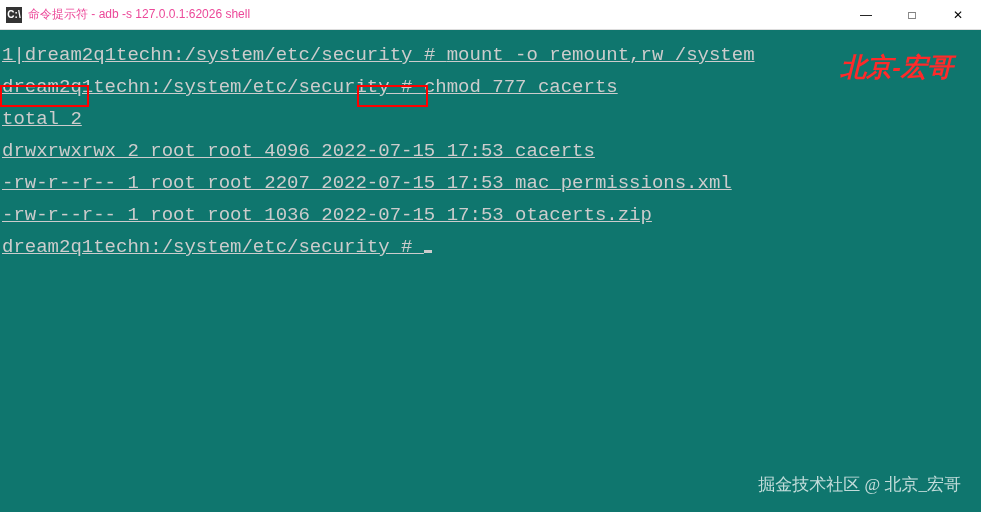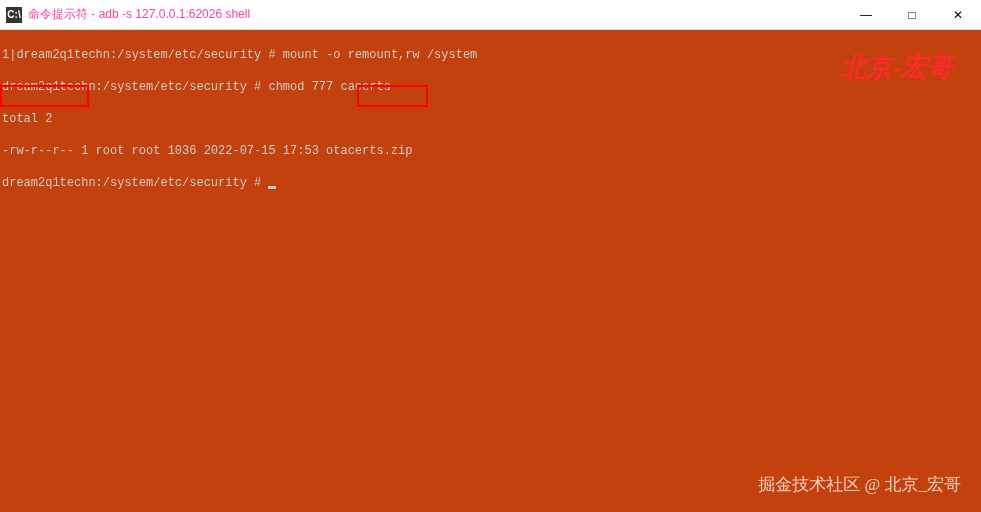--- a/index.html
+++ b/index.html
@@ -42,27 +42,28 @@
       display: flex;
       align-items: center;
       justify-content: center;
       font-size: 12px;
       color: #000;
       cursor: pointer;
     }
     .terminal {
       width: 100%;
       height: calc(100% - 30px);
-      background: #c2410c;
+      background: #0f766e;
       color: #cccccc;
       font-family: Consolas, "Courier New", monospace;
-      font-size: 12px;
+      font-size: 19px;
       line-height: 16px;
       padding: 1px 2px;
       white-space: pre;
+      text-decoration: underline;
     }
     .line { display: block; min-height: 16px; }
     .prefix { color: #cccccc; }
     .cursor {
       display: inline-block;
       width: 8px;
       height: 3px;
       background: #cccccc;
       vertical-align: bottom;
       margin-bottom: 2px;
@@ -103,20 +104,22 @@
   <span class="title-spacer"></span>
   <div class="win-btn">—</div>
   <div class="win-btn">□</div>
   <div class="win-btn close">✕</div>
 </div>
 
 <div class="terminal">
 <span class="line"><span class="prefix">1|</span><span>dream2q1techn:/system/etc/security # </span><span>mount -o remount,rw /system</span></span>
 <span class="line"><span>dream2q1techn:/system/etc/security # </span><span>chmod 777 cacerts</span></span>
 <span class="line">total 2</span>
+<span class="line">drwxrwxrwx 2 root root 4096 2022-07-15 17:53 cacerts</span>
+<span class="line">-rw-r--r-- 1 root root 2207 2022-07-15 17:53 mac_permissions.xml</span>
 <span class="line">-rw-r--r-- 1 root root 1036 2022-07-15 17:53 otacerts.zip</span>
 <span class="line"><span>dream2q1techn:/system/etc/security # </span><span class="cursor"></span></span>
 </div>
 
 <div class="highlight-box" style="top:85px;left:0px;width:89px;height:22px;"></div>
 <div class="highlight-box" style="top:85px;left:357px;width:71px;height:22px;"></div>
 
 <div class="watermark-top">北京-宏哥</div>
 <div class="watermark-bottom">掘金技术社区 @ 北京_宏哥</div>
 

